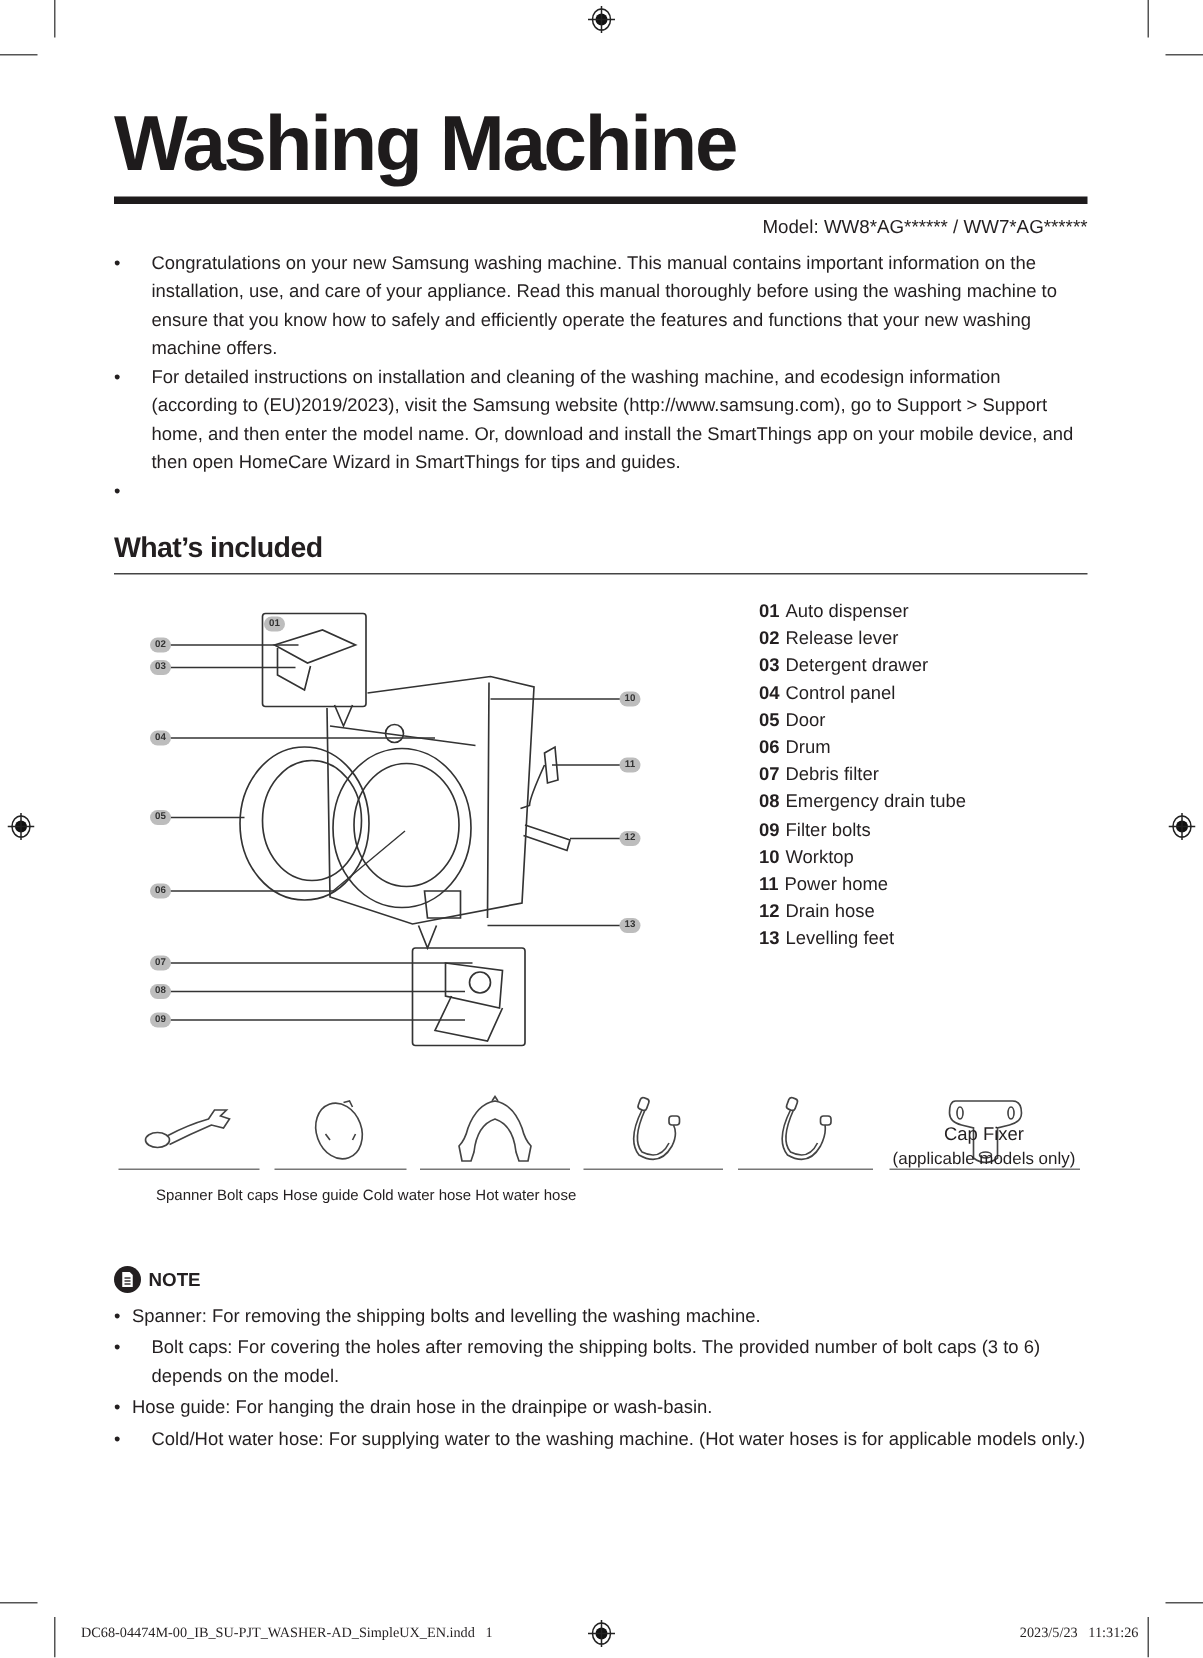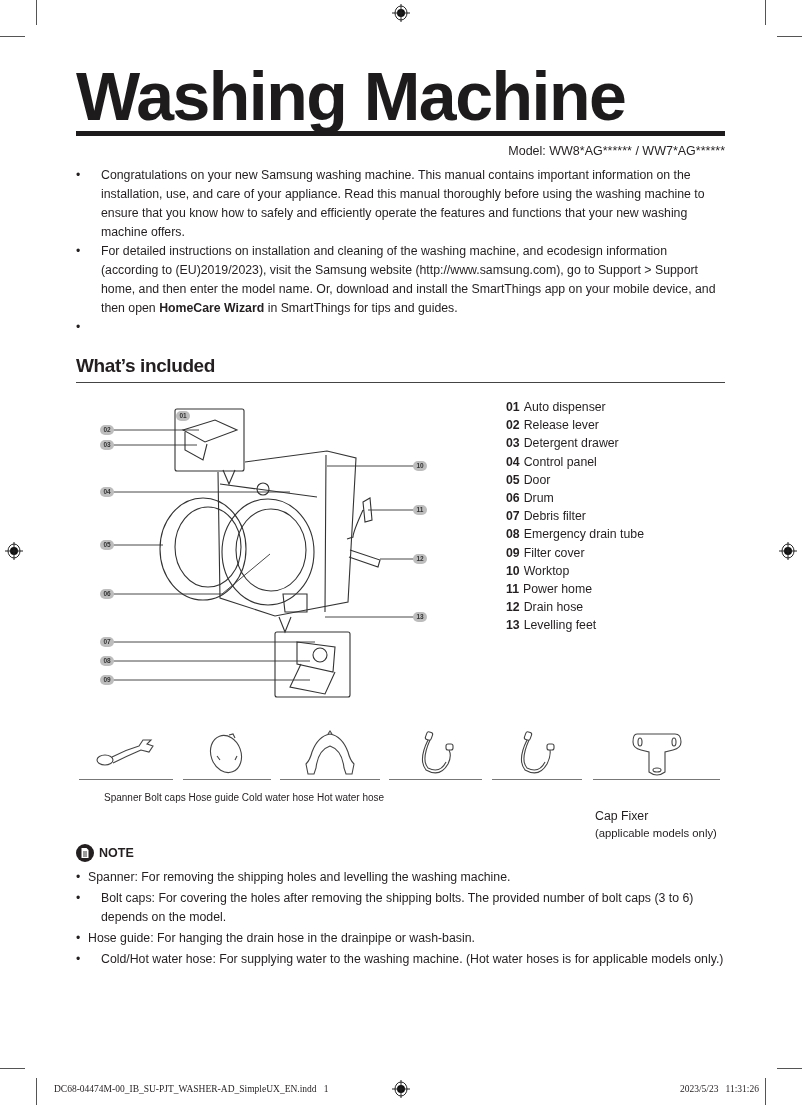--- a/index.html
+++ b/index.html
@@ -4,47 +4,47 @@
 <style>
   html, body { margin:0; padding:0; background:#ffffff; }
   body { width:802px; height:1105px; position:relative; overflow:hidden;
          font-family:"Liberation Sans", "DejaVu Sans", sans-serif; color:#231f20; }
   .abs { position:absolute; }
   
   .crop-v { position:absolute; width:1px; background:#555; }
   .crop-h { position:absolute; height:1px; background:#555; }
   .reg { position:absolute; width:18px; height:18px; }
   
-  .title { left:76px; top:66px; font-size:68px; font-weight:bold; letter-spacing:-1.5px;
+  .title { left:76px; top:66px; font-size:52px; font-weight:bold; letter-spacing:-1.5px;
            font-family:"Liberation Sans", sans-serif; color:#1e1b1c; line-height:60px; }
   .title-rule { left:76px; top:131px; width:649px; height:5px; background:#1e1b1c; }
   .model { right:77px; top:144px; font-size:12.5px; color:#231f20; }
   
   .bullets { left:76px; top:166px; width:650px; font-size:12.3px; line-height:19px; }
   .bullet { position:relative; padding-left:25px; margin-bottom:0px; }
   .bullet .dot { position:absolute; left:0; top:0; }
-  b { font-weight:bold;margin-top:28px; }
+  b { font-weight:normal;margin-top:28px; }
   
   .sec { left:76px; top:355px; font-size:19px; font-weight:bold; letter-spacing:-0.4px; }
   .sec-rule { left:76px; top:382px; width:649px; height:1px; background:#444; }
   
   .diagram { left:95px; top:402px; width:345px; height:300px; }
   .callout { position:absolute; width:14px; height:10px; border-radius:5px; background:#bdbdbd;
              font-size:6.5px; font-weight:bold; color:#333; text-align:center; line-height:10px; }
   
   .parts { left:506px; top:398px; font-size:12.3px; }
   .part { height:18.2px; line-height:18px; white-space:nowrap; }
   .part .num { font-weight:bold; margin-right:4px; }
   
   .acc-row { left:79px; top:728px; width:646px; height:54px; }
   .acc { position:absolute; top:0; height:52px; }
   .acc .line { position:absolute; bottom:0; left:0; right:0; height:1px; background:#777; }
   .acc svg { position:absolute; left:50%; transform:translateX(-50%); top:2px; }
   .acc-labels { left:104px; top:792px; font-size:10px; }
-  .capfixer { left:595px; top:808px; width:122px; text-align:left; font-size:12.3px; line-height:17px; }
+  .capfixer { left:595px; top:748px; width:122px; text-align:center; font-size:12.3px; line-height:17px; }
   .capfixer .sub { font-size:11.3px; }
   
   .note-head { left:76px; top:844px; font-size:12.5px; font-weight:bold; display:flex; align-items:center; gap:5px; }
   .note-icon { width:18px; height:18px; border-radius:50%; background:#231f20; position:relative; }
   .notes { left:76px; top:868px; width:650px; font-size:12.3px; line-height:19px; }
   .n1 { position:relative; padding-left:12px; margin-bottom:2px; }
   .n1 .dot { position:absolute; left:0; top:0; }
   .n2 { position:relative; padding-left:25px; margin-bottom:2px; }
   .n2 .dot { position:absolute; left:0; top:0; }
   
@@ -170,21 +170,21 @@
 
 <div class="abs parts">
   <div class="part"><span class="num">01</span><span>Auto dispenser</span></div>
   <div class="part"><span class="num">02</span><span>Release lever</span></div>
   <div class="part"><span class="num">03</span><span>Detergent drawer</span></div>
   <div class="part"><span class="num">04</span><span>Control panel</span></div>
   <div class="part"><span class="num">05</span><span>Door</span></div>
   <div class="part"><span class="num">06</span><span>Drum</span></div>
   <div class="part"><span class="num">07</span><span>Debris filter</span></div>
   <div class="part"><span class="num">08</span><span>Emergency drain tube</span></div>
-  <div class="part"><span class="num">09</span><span>Filter cover</span></div>
+  <div class="part"><span class="num">09</span><span>Filter bolts</span></div>
   <div class="part"><span class="num">10</span><span>Worktop</span></div>
   <div class="part"><span class="num">11</span><span>Power home</span></div>
   <div class="part"><span class="num">12</span><span>Drain hose</span></div>
   <div class="part"><span class="num">13</span><span>Levelling feet</span></div>
 </div>
 
 <div class="abs acc-row">
   <div class="acc" style="left:0;width:94px;">
     <svg width="62" height="40" viewBox="0 0 62 40">
         <g fill="none" stroke="#444" stroke-width="1.1">
@@ -262,21 +262,21 @@
           <line x1="7" y1="10" x2="11" y2="10"></line>
           <line x1="7" y1="12" x2="11" y2="12"></line>
         </g>
       </svg>
   </div>
   <span>NOTE</span>
 </div>
 <div class="abs notes">
   <div class="n1">
     <span class="dot">•</span>
-    <span>Spanner: For removing the shipping holes and levelling the washing machine.</span>
+    <span>Spanner: For removing the shipping bolts and levelling the washing machine.</span>
   </div>
   <div class="n2">
     <span class="dot">•</span>
     <span>Bolt caps: For covering the holes after removing the shipping bolts. The provided number of bolt caps (3 to 6) depends on the model.</span>
   </div>
   <div class="n1">
     <span class="dot">•</span>
     <span>Hose guide: For hanging the drain hose in the drainpipe or wash-basin.</span>
   </div>
   <div class="n2">

